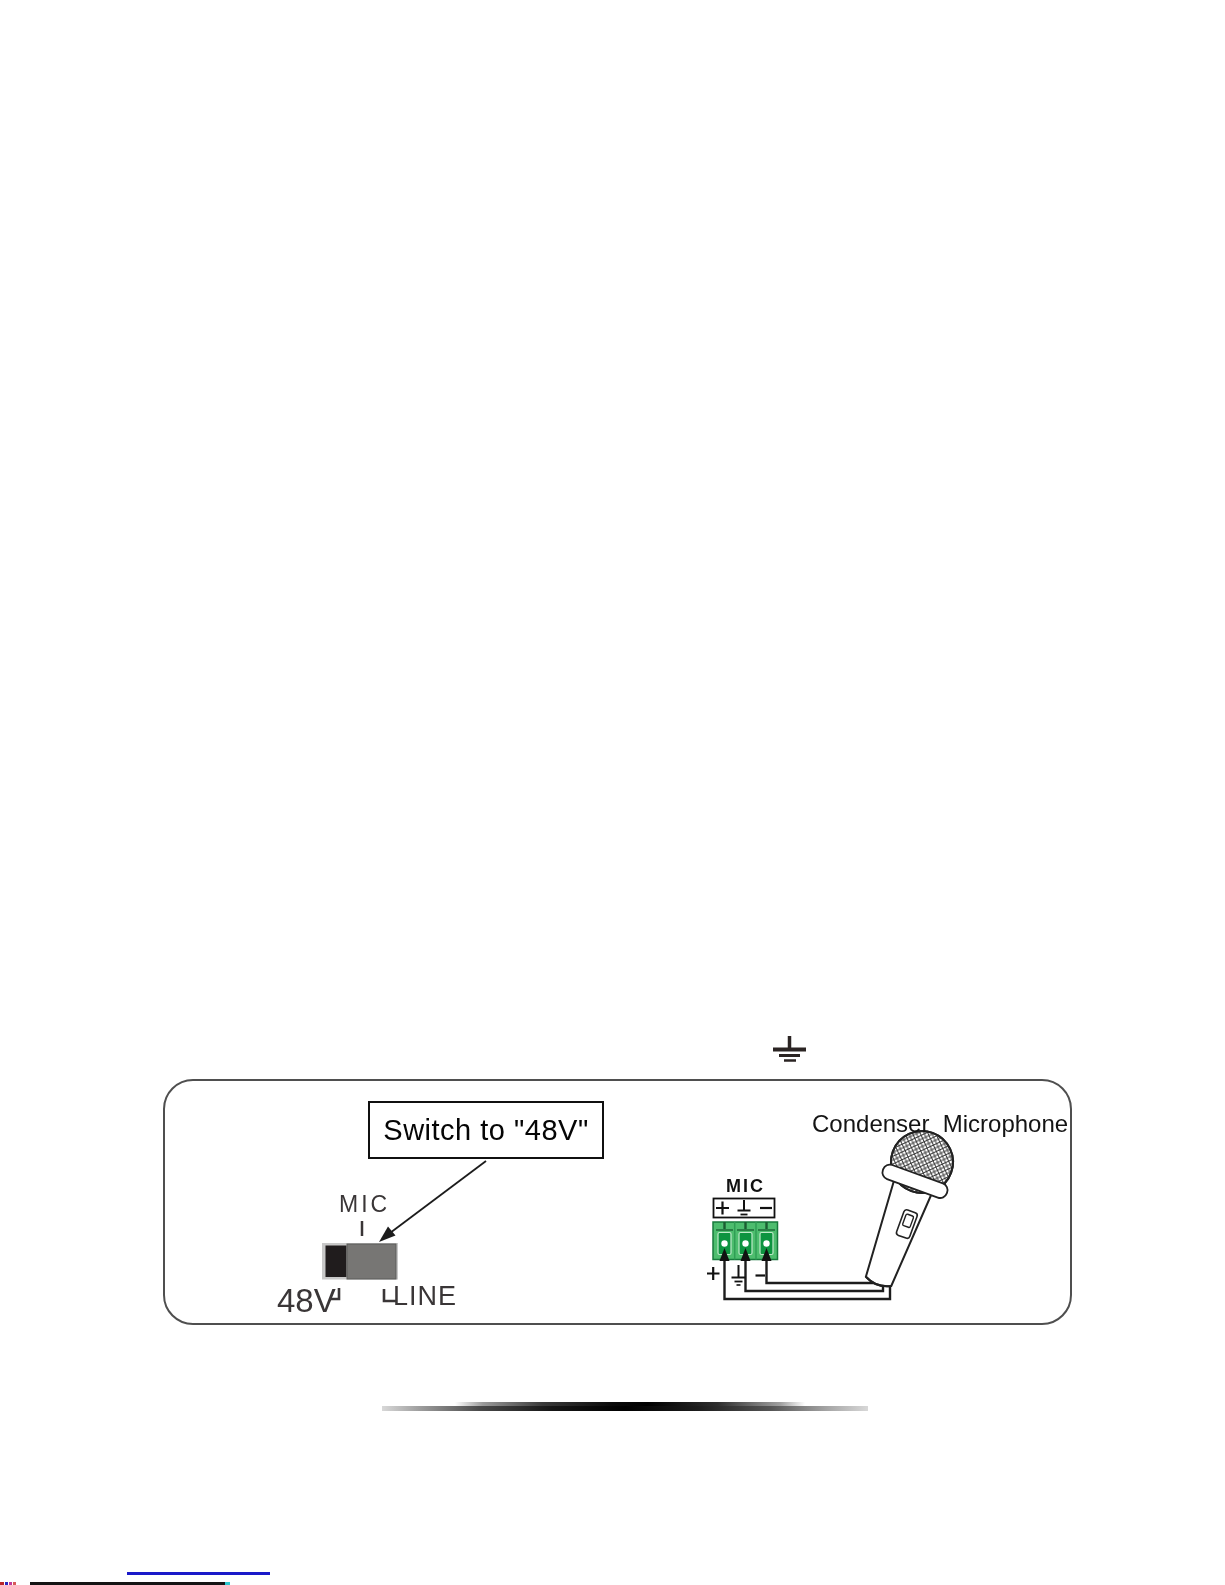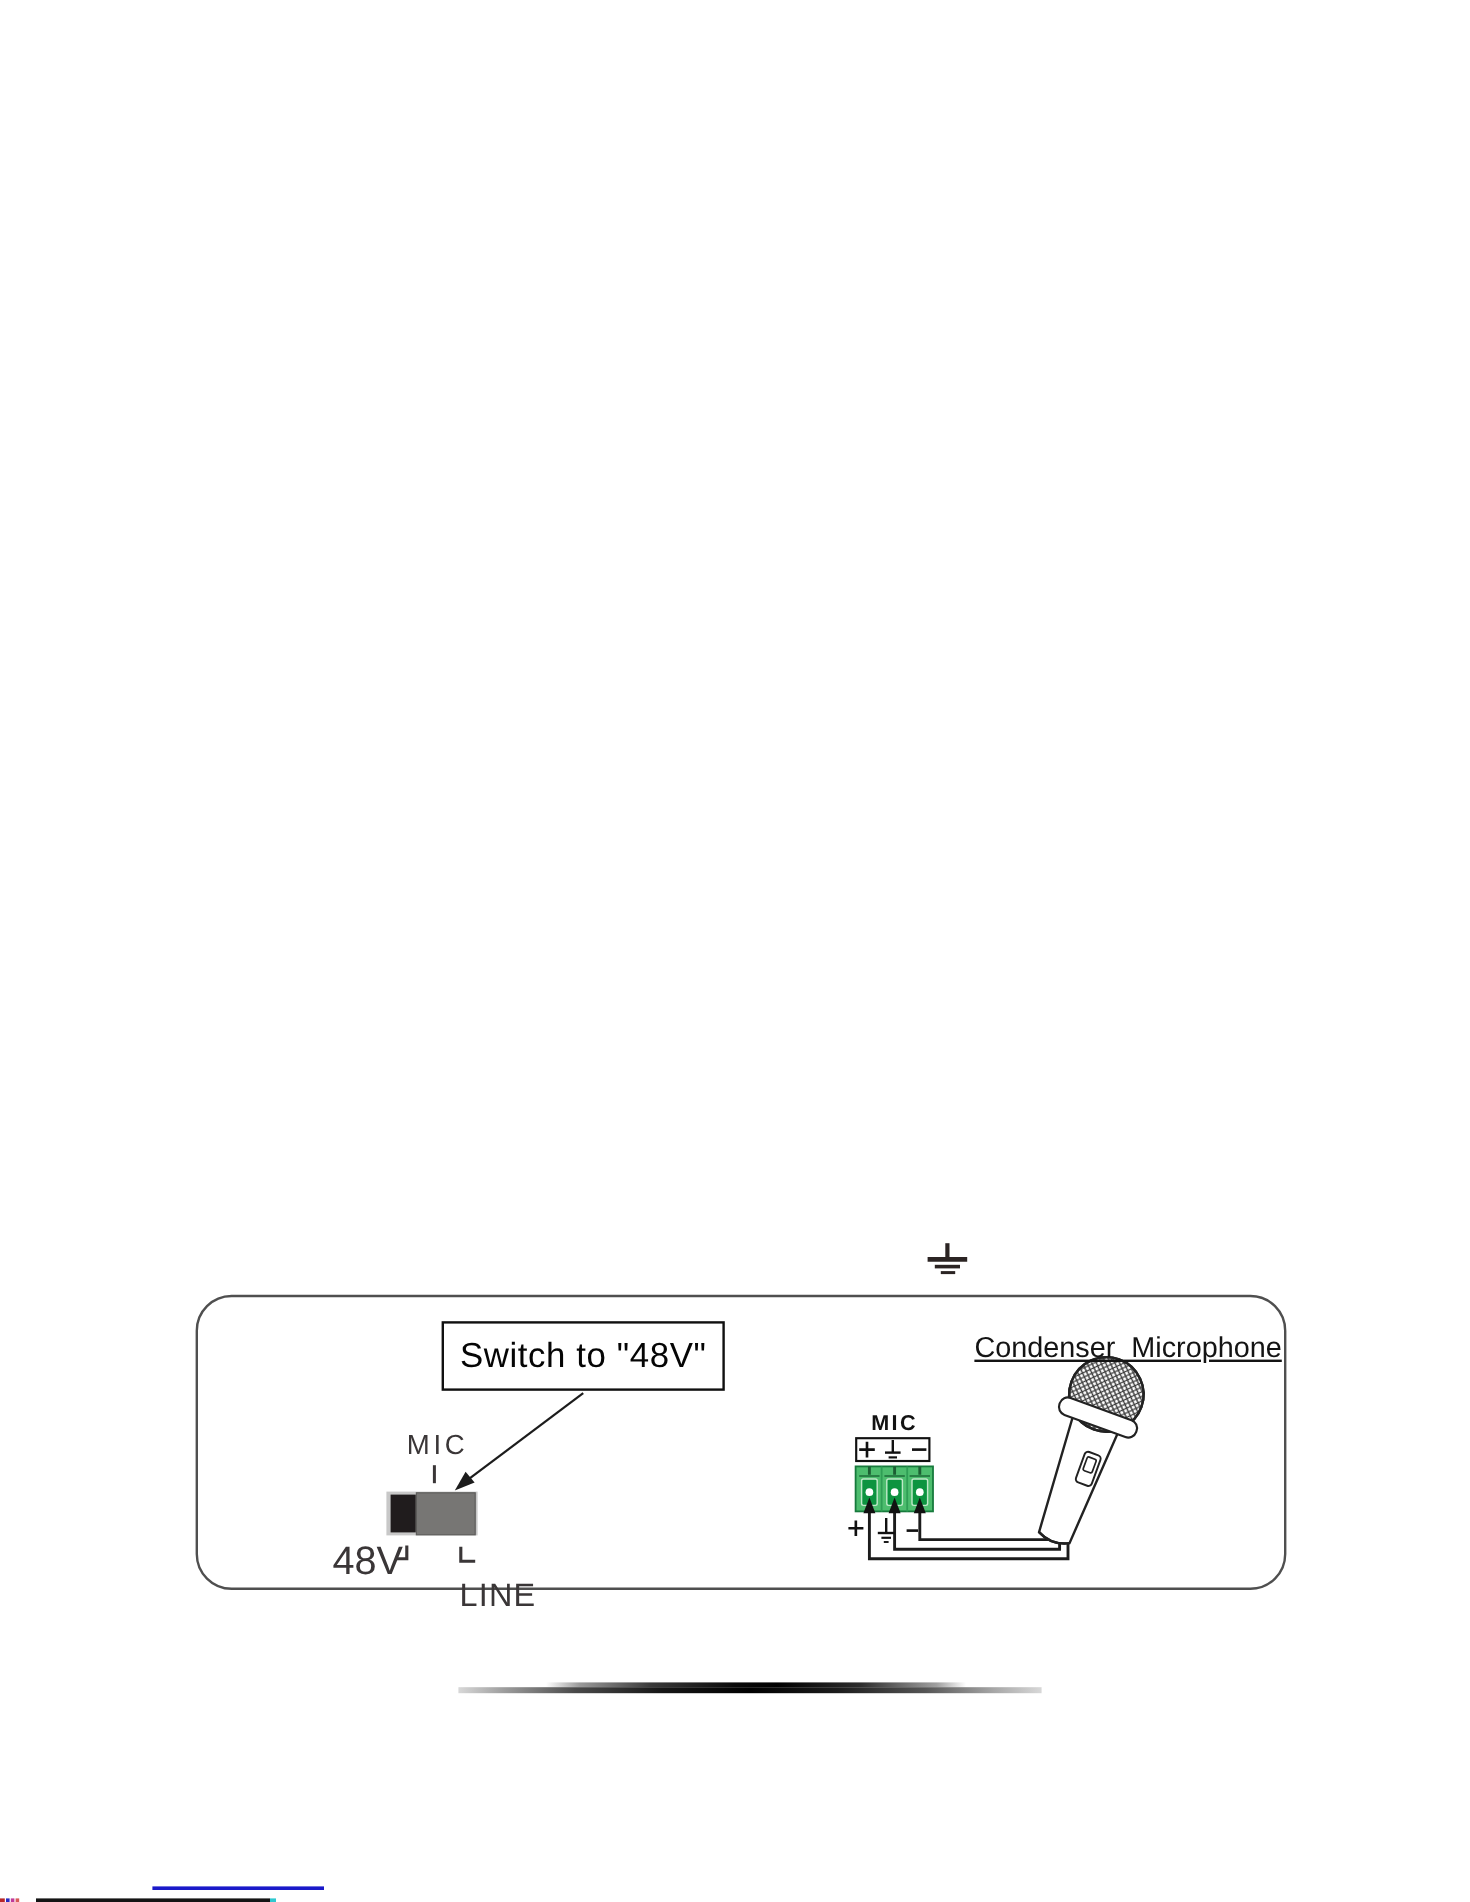--- a/index.html
+++ b/index.html
@@ -25,23 +25,23 @@
     box-sizing:border-box;
     border:2.5px solid #101010;
     background:#ffffff;
     display:flex;align-items:center;justify-content:center;
     font-size:29px;color:#050505;
     letter-spacing:0.5px;
   }
   .lbl{position:absolute;color:#3a3637;white-space:pre;}
   .lbl-mic-switch{left:339px;top:1191px;font-size:23px;letter-spacing:3px;}
   .lbl-48v{left:277px;top:1282px;font-size:33px;}
-  .lbl-line{left:383px;top:1281px;font-size:27px;letter-spacing:1px;margin-top:33px;}
+  .lbl-line{left:393px;top:1281px;font-size:27px;letter-spacing:1px;}
   .lbl-mic-term{left:726px;top:1176px;font-size:18px;font-weight:bold;letter-spacing:2px;color:#121212;}
-  .lbl-cond{left:812px;top:1110px;font-size:24px;color:#141414;text-decoration:underline;}
+  .lbl-cond{left:812px;top:1110px;font-size:24px;color:#141414;}
   .smudge-a{
     position:absolute;left:455px;top:1402px;width:350px;height:3.5px;
     background:linear-gradient(90deg,rgba(150,150,150,0) 0%,#9a9a9a 8%,#3a3a3a 25%,#0a0a0a 45%,#000 55%,#2e2e2e 75%,#a0a0a0 93%,rgba(160,160,160,0) 100%);
   }
   .smudge-b{
     position:absolute;left:382px;top:1406px;width:486px;height:4.5px;
     background:linear-gradient(90deg,#d8d8d8 0%,#9c9c9c 8%,#4a4a4a 20%,#161616 35%,#000 50%,#1c1c1c 65%,#555 80%,#a8a8a8 92%,#d8d8d8 100%);
   }
   .blue-line{position:absolute;left:127px;top:1572px;width:143px;height:2.5px;background:#1a19c9;}
   .black-line{position:absolute;left:30px;top:1582px;width:195px;height:3px;background:#141414;}

